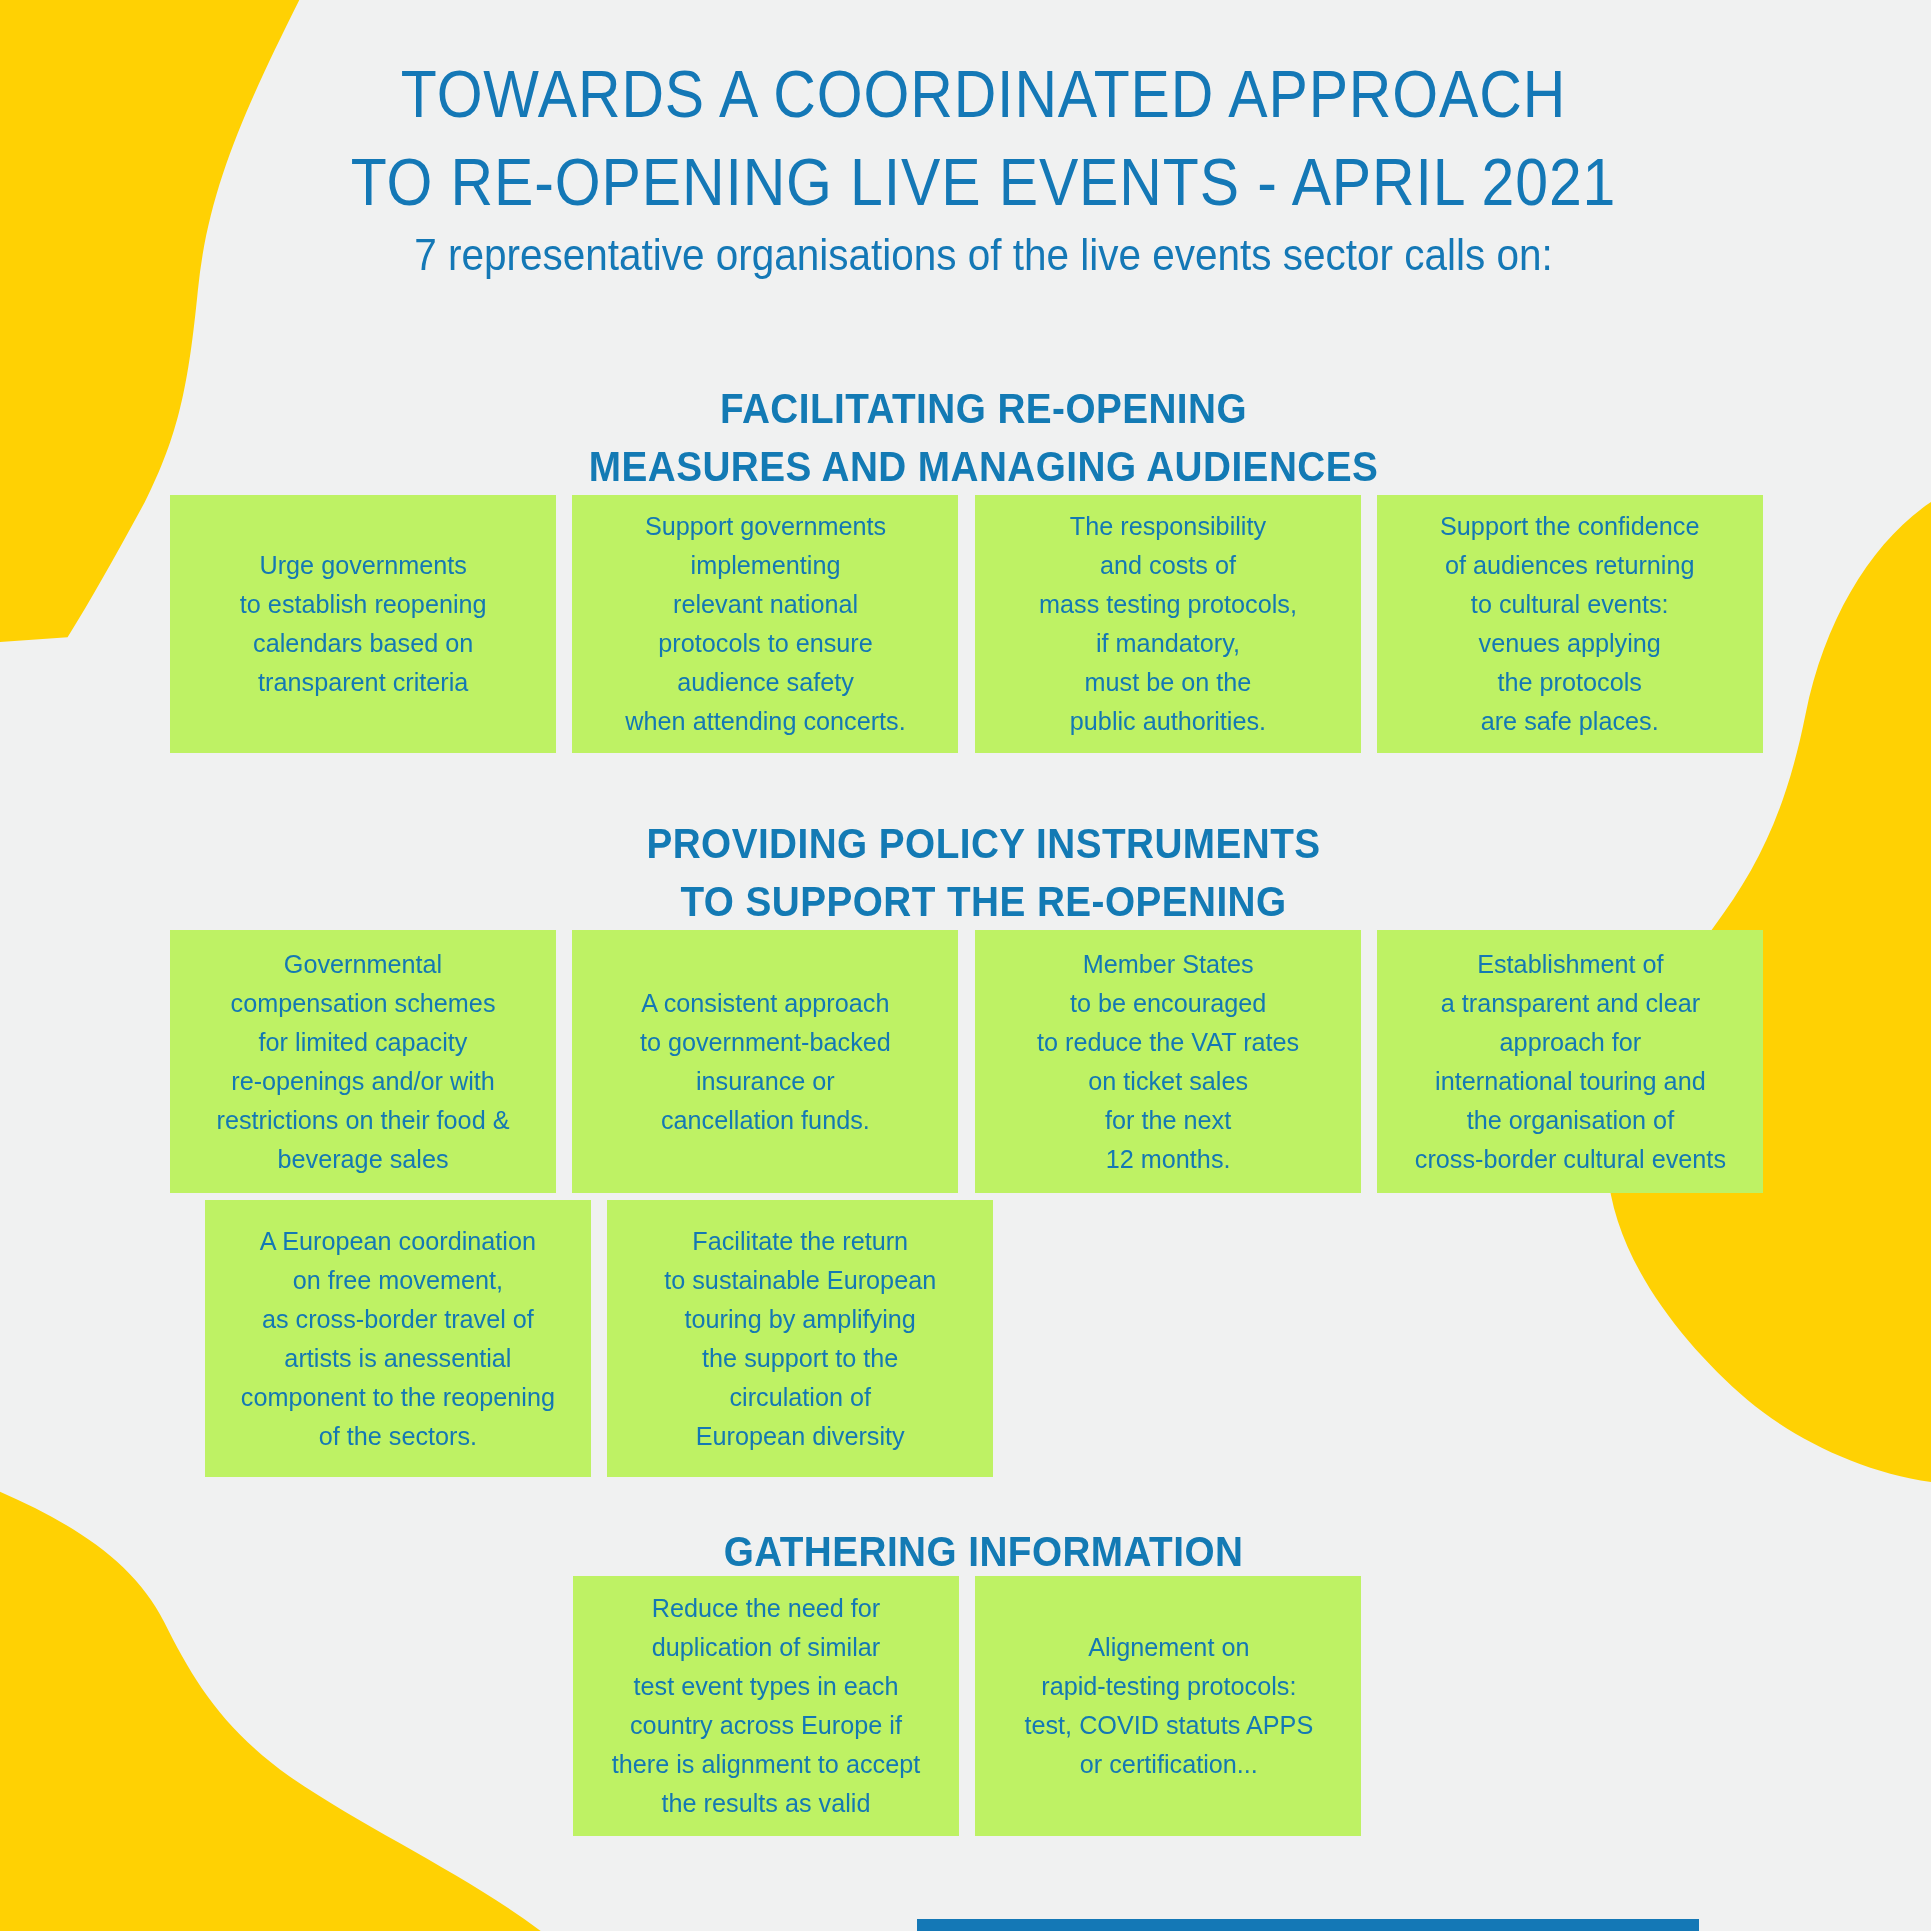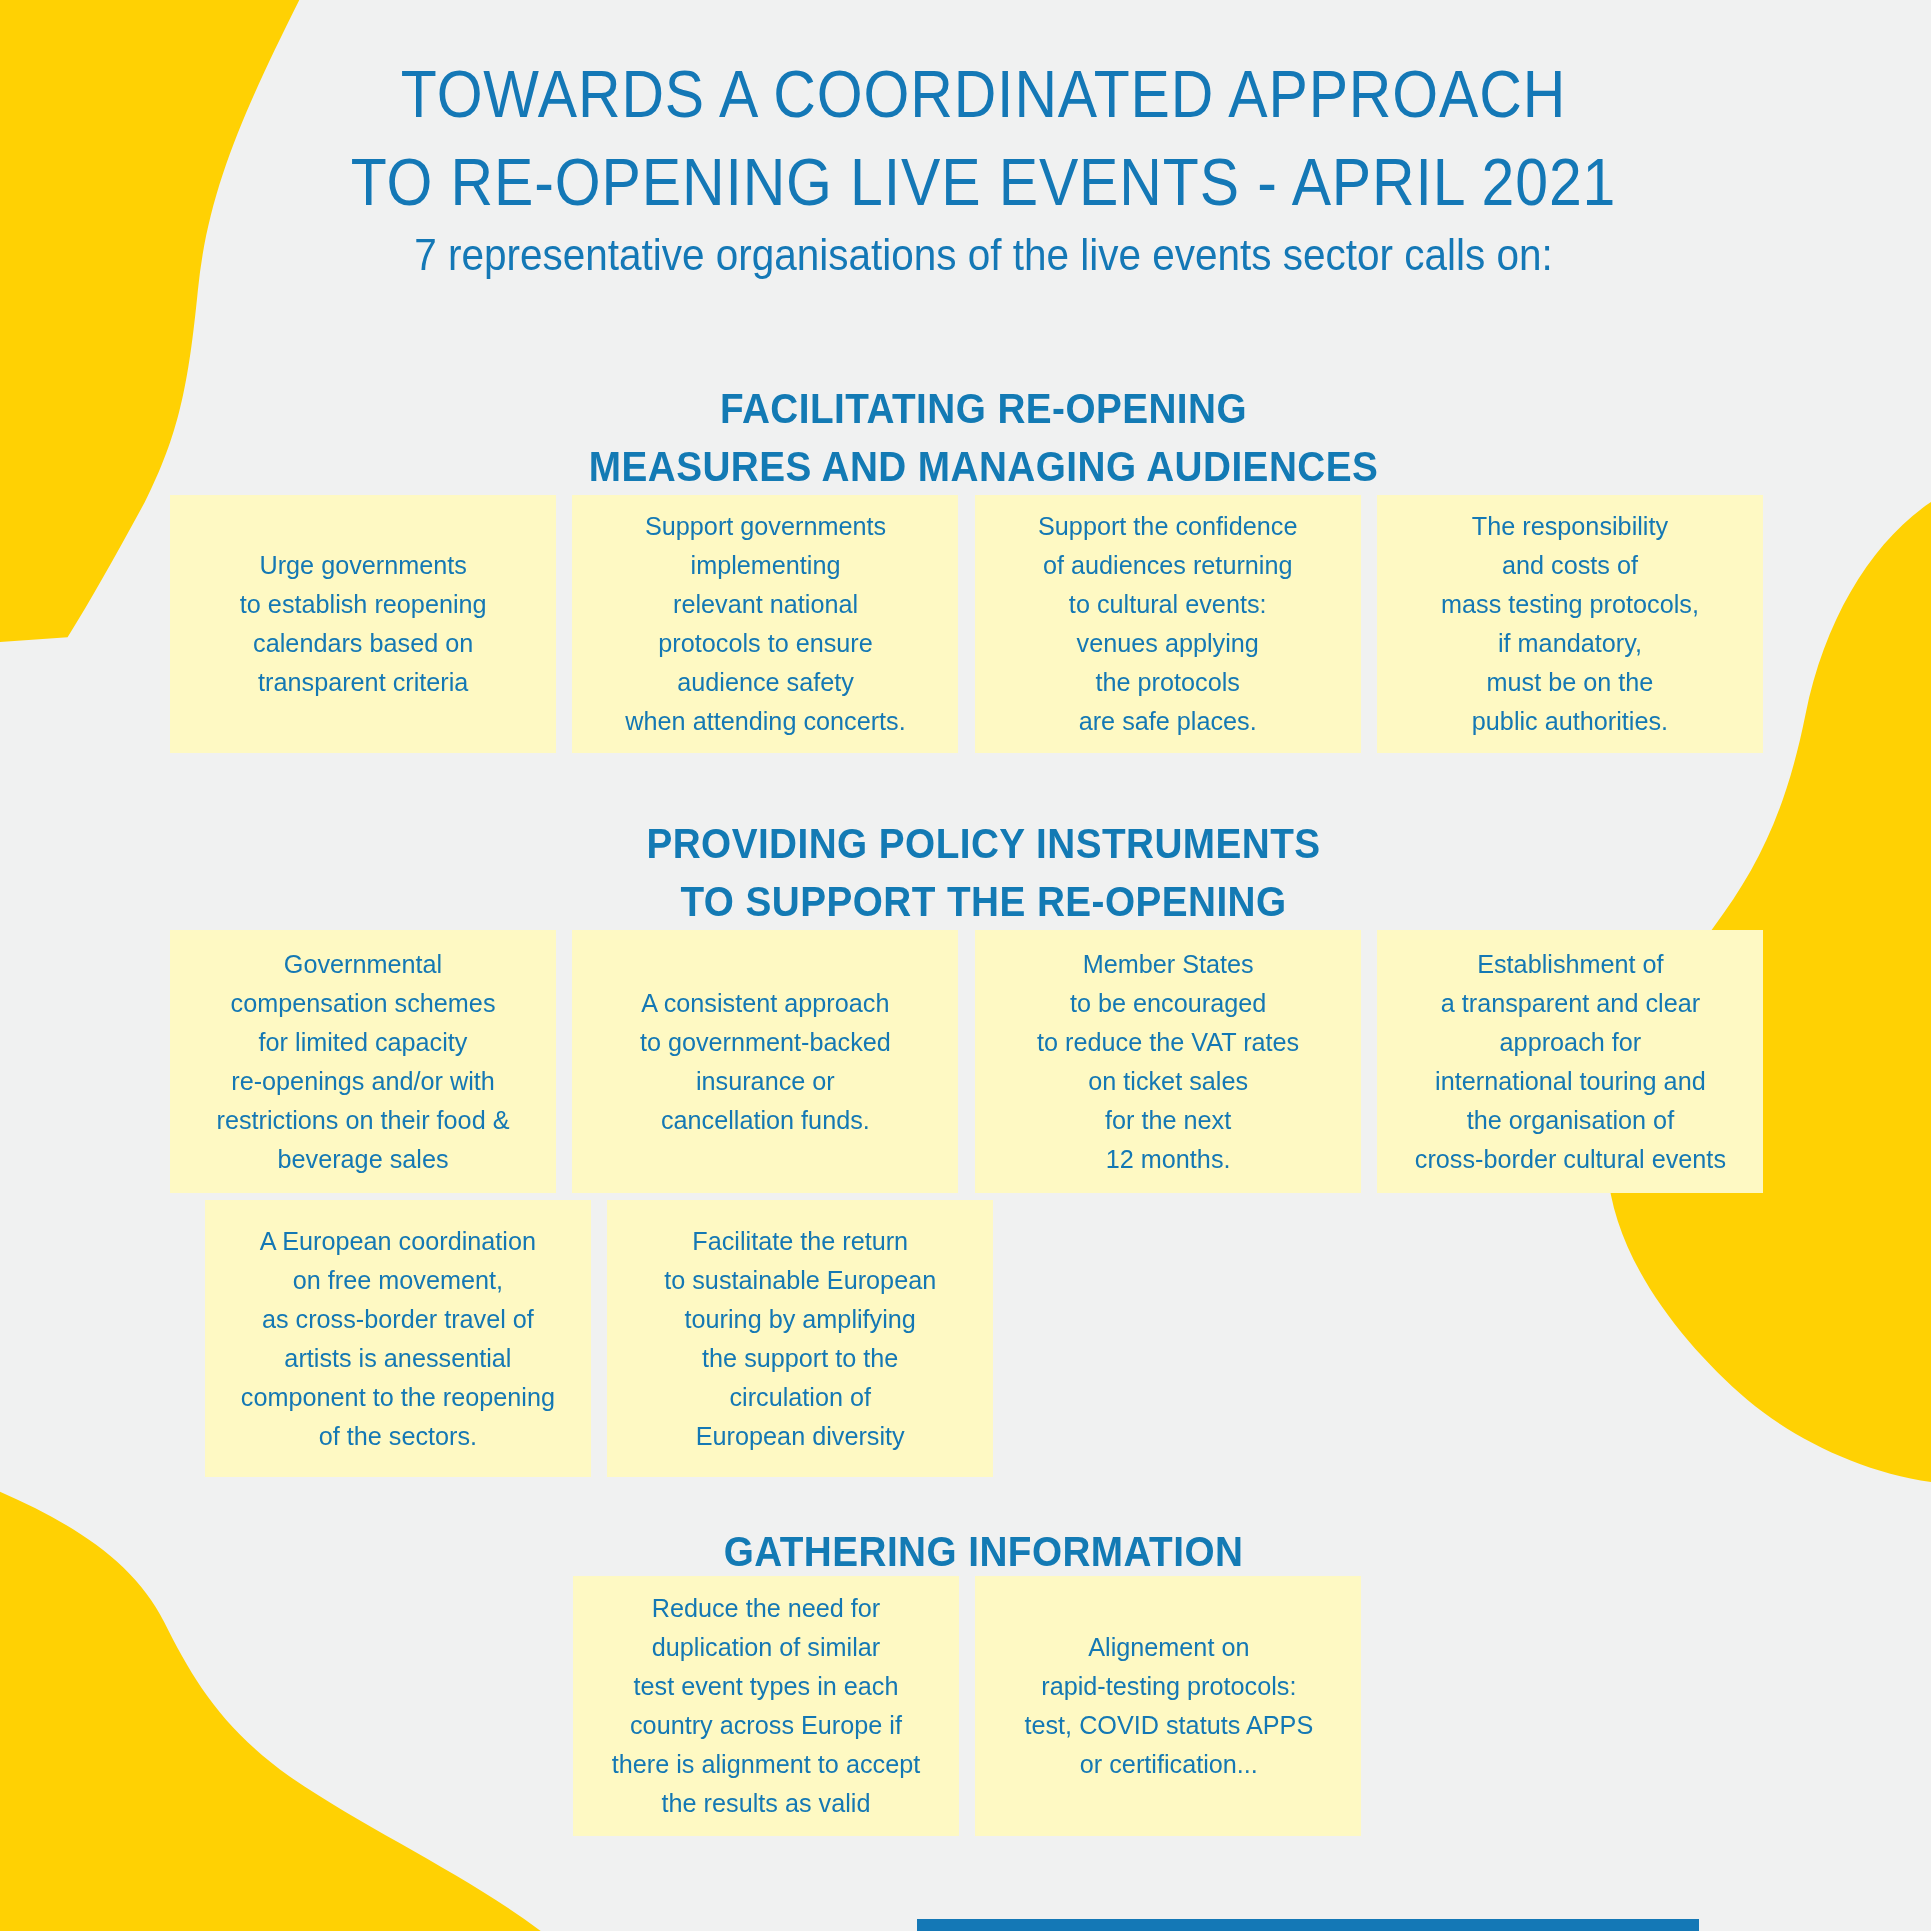--- a/index.html
+++ b/index.html
@@ -48,21 +48,21 @@
     position: absolute; left: 170px;
     display: flex; gap: 16.4px;
   }
   .row-1 { top: 495px;  height: 258px; }
   .row-2 { top: 930px;  height: 263px; border-radius: 14px; }
   .row-3 { top: 1200px; height: 277px; margin-left: 35px; }
   .row-4 { top: 1576px; height: 260px; left: 573px; }
 
   .card {
     width: 386px; height: 100%;
-    background: #fef9c3;
+    background: #bef264;
     display: flex; align-items: center; justify-content: center;
     box-sizing: border-box; padding: 9.7px 13.5px;
   }
   .card-text {
     color: #1478b4;
     font-size: 26px; line-height: 1.5;
     text-align: center;
     white-space: pre-line;
     transform: scaleX(0.97); transform-origin: 50% 50%;
   }
@@ -101,35 +101,35 @@
       </div>
       <div class="card">
         <div class="card-text">Support governments
 implementing
 relevant national
 protocols to ensure
 audience safety
 when attending concerts.</div>
       </div>
       <div class="card">
+        <div class="card-text">The responsibility
+and costs of
+mass testing protocols,
+if mandatory,
+must be on the
+public authorities.</div>
+      </div>
+      <div class="card">
         <div class="card-text">Support the confidence
 of audiences returning
 to cultural events:
 venues applying
 the protocols
 are safe places.</div>
       </div>
-      <div class="card">
-        <div class="card-text">The responsibility
-and costs of
-mass testing protocols,
-if mandatory,
-must be on the
-public authorities.</div>
-      </div>
     </div>
 
     <h2 class="section-heading heading-2">PROVIDING POLICY INSTRUMENTS
 TO SUPPORT THE RE-OPENING</h2>
     <div class="card-row row-2">
       <div class="card">
         <div class="card-text">Governmental
 compensation schemes
 for limited capacity
 re-openings and/or with

